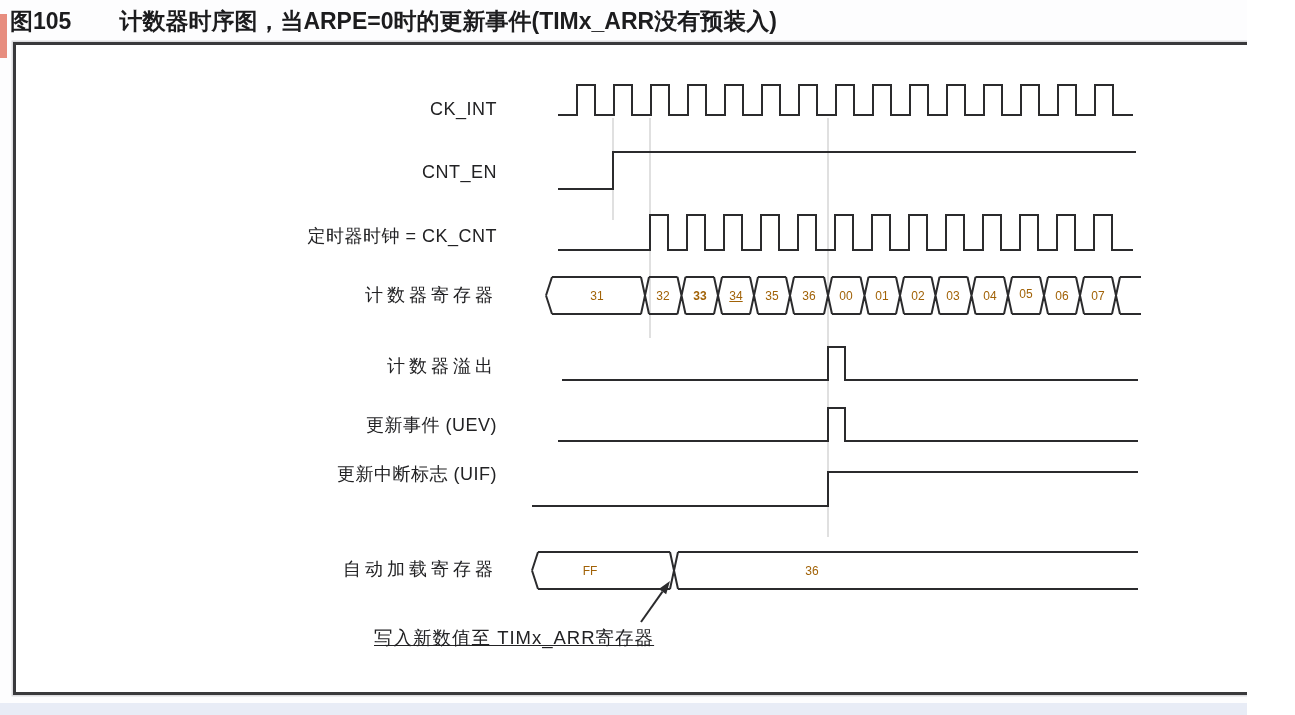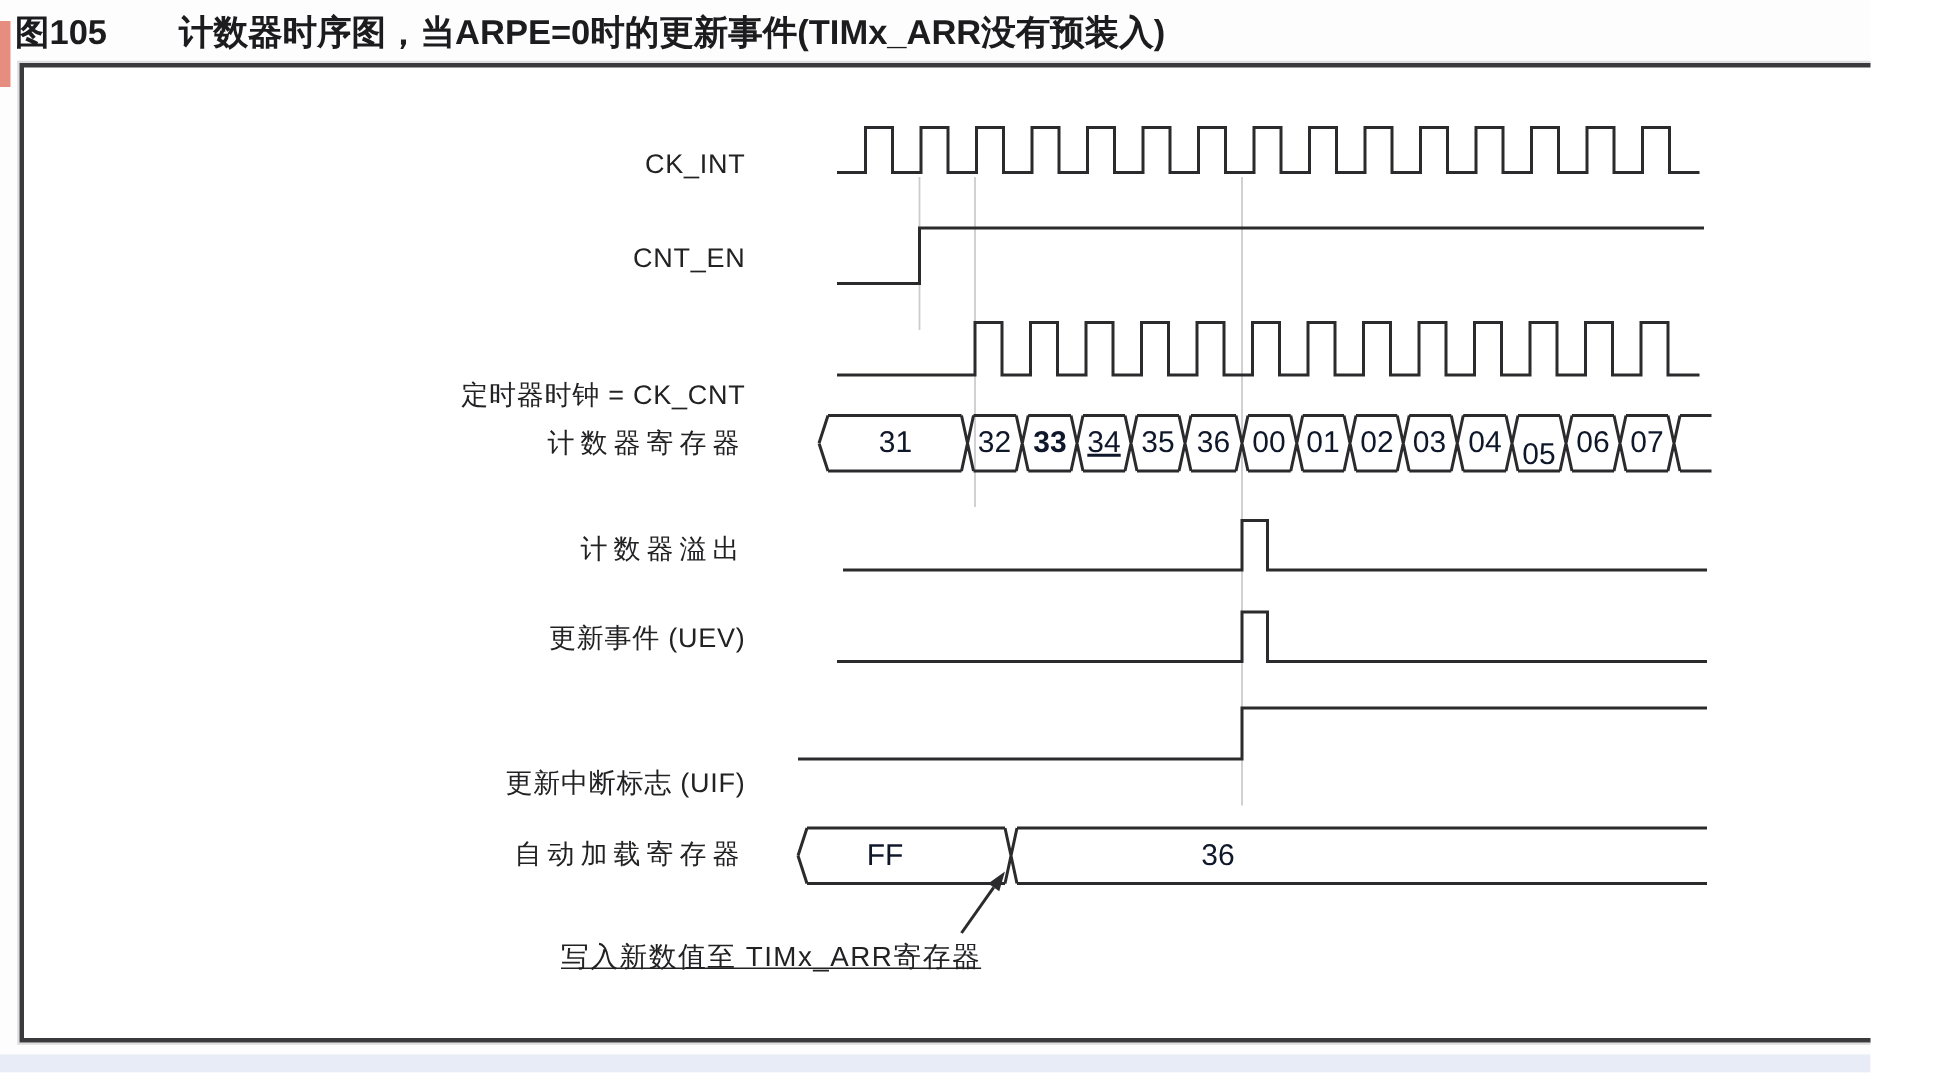--- a/index.html
+++ b/index.html
@@ -9,22 +9,22 @@
   #bottom-strip{position:absolute;left:0;bottom:0;width:100%;height:12px;}
   #figure-title{position:absolute;left:10px;top:6px;font-size:23px;font-weight:700;
     white-space:nowrap;color:#1c1c1e;}
   #figure-title .fig-num{margin-right:48px;}
   #frame{position:absolute;left:13px;top:42px;width:1275px;height:653px;box-sizing:border-box;
     border:3px solid #3a3a3c;background:#ffffff;box-shadow:0 0 0 1.5px rgba(160,160,170,0.35);}
   #wave-svg{position:absolute;left:0;top:0;}
   .sig-label{position:absolute;right:750px;text-align:right;white-space:nowrap;
     font-size:18px;line-height:26px;letter-spacing:0.5px;color:#222224;}
   .sig-label.spaced{letter-spacing:4px;}
-  .cell-text{position:absolute;transform:translate(-50%,-50%);font-size:20px;
-    white-space:nowrap;color:#0f172a;}
+  .cell-text{position:absolute;transform:translate(-50%,-50%);font-size:12px;
+    white-space:nowrap;color:#a16207;}
   #annotation-text{position:absolute;font-size:18.5px;letter-spacing:1px;
     white-space:nowrap;color:#222224;}
 </style>
 </head>
 <body>
 
 <div id="screen" style="background: rgb(253, 253, 254);">
   <div id="left-mark" style="background: rgb(231, 141, 127);"></div>
   <div id="figure-title">
     <span class="fig-num">图105</span><span>计数器时序图，当ARPE=0时的更新事件(TIMx_ARR没有预装入)</span>
@@ -41,38 +41,38 @@
       <path d="M562,380H828V347H845V380H1138" fill="none" stroke="#2b2b2d" stroke-width="2" stroke-linejoin="miter"></path>
       <path d="M558,441H828V408H845V441H1138" fill="none" stroke="#2b2b2d" stroke-width="2" stroke-linejoin="miter"></path>
       <path d="M532,506H828V472H1138" fill="none" stroke="#2b2b2d" stroke-width="2" stroke-linejoin="miter"></path>
       <path d="M532,570.5L538,552M532,570.5L538,589M538,552H670M538,589H670M678,552H1138M678,589H1138M670,552L678,589M670,589L678,552" fill="none" stroke="#2b2b2d" stroke-width="2" stroke-linejoin="miter"></path>
       <line x1="641" y1="622" x2="662.4929586318515" y2="591.6134033135893" stroke="#2b2b2d" stroke-width="2"></line>
       <polygon points="670,581 666.1668290096324,594.2119945564099 658.8190882540706,589.0148120707687" fill="#2b2b2d"></polygon>
     </svg>
   <div id="labels">
       <div class="sig-label" style="top: 96px;">CK_INT</div>
       <div class="sig-label" style="top: 159px;">CNT_EN</div>
-      <div class="sig-label" style="top: 223px; margin-top: 27px;">定时器时钟 = CK_CNT</div>
+      <div class="sig-label" style="top: 223px;">定时器时钟 = CK_CNT</div>
       <div class="sig-label spaced" style="top: 282px;">计数器寄存器</div>
       <div class="cell-text" style="left: 597px; top: 295.5px;">31</div>
       <div class="cell-text" style="left: 663px; top: 295.5px;">32</div>
       <div class="cell-text" style="left: 700px; top: 295.5px; font-weight: bold;">33</div>
       <div class="cell-text" style="left: 736px; top: 295.5px; text-decoration: underline;">34</div>
       <div class="cell-text" style="left: 772px; top: 295.5px;">35</div>
       <div class="cell-text" style="left: 809px; top: 295.5px;">36</div>
       <div class="cell-text" style="left: 846px; top: 295.5px;">00</div>
       <div class="cell-text" style="left: 882px; top: 295.5px;">01</div>
       <div class="cell-text" style="left: 918px; top: 295.5px;">02</div>
       <div class="cell-text" style="left: 953px; top: 295.5px;">03</div>
       <div class="cell-text" style="left: 990px; top: 295.5px;">04</div>
-      <div class="cell-text" style="left: 1026px; top: 304px;">05</div>
+      <div class="cell-text" style="left: 1026px; top: 294px;">05</div>
       <div class="cell-text" style="left: 1062px; top: 295.5px;">06</div>
       <div class="cell-text" style="left: 1098px; top: 295.5px;">07</div>
       <div class="sig-label spaced" style="top: 353px;">计数器溢出</div>
       <div class="sig-label" style="top: 412px;">更新事件 (UEV)</div>
-      <div class="sig-label" style="top: 509px;">更新中断标志 (UIF)</div>
+      <div class="sig-label" style="top: 461px;">更新中断标志 (UIF)</div>
       <div class="sig-label spaced" style="top: 556px;">自动加载寄存器</div>
       <div class="cell-text" style="left: 590px; top: 570.5px;">FF</div>
       <div class="cell-text" style="left: 812px; top: 570.5px;">36</div>
     </div>
   <div id="annotation-text" style="left: 374px; top: 625px; text-decoration: underline;">写入新数值至 TIMx_ARR寄存器</div>
   <div id="bottom-strip" style="background: rgb(232, 236, 246);"></div>
 </div>
 
 </body></html>

